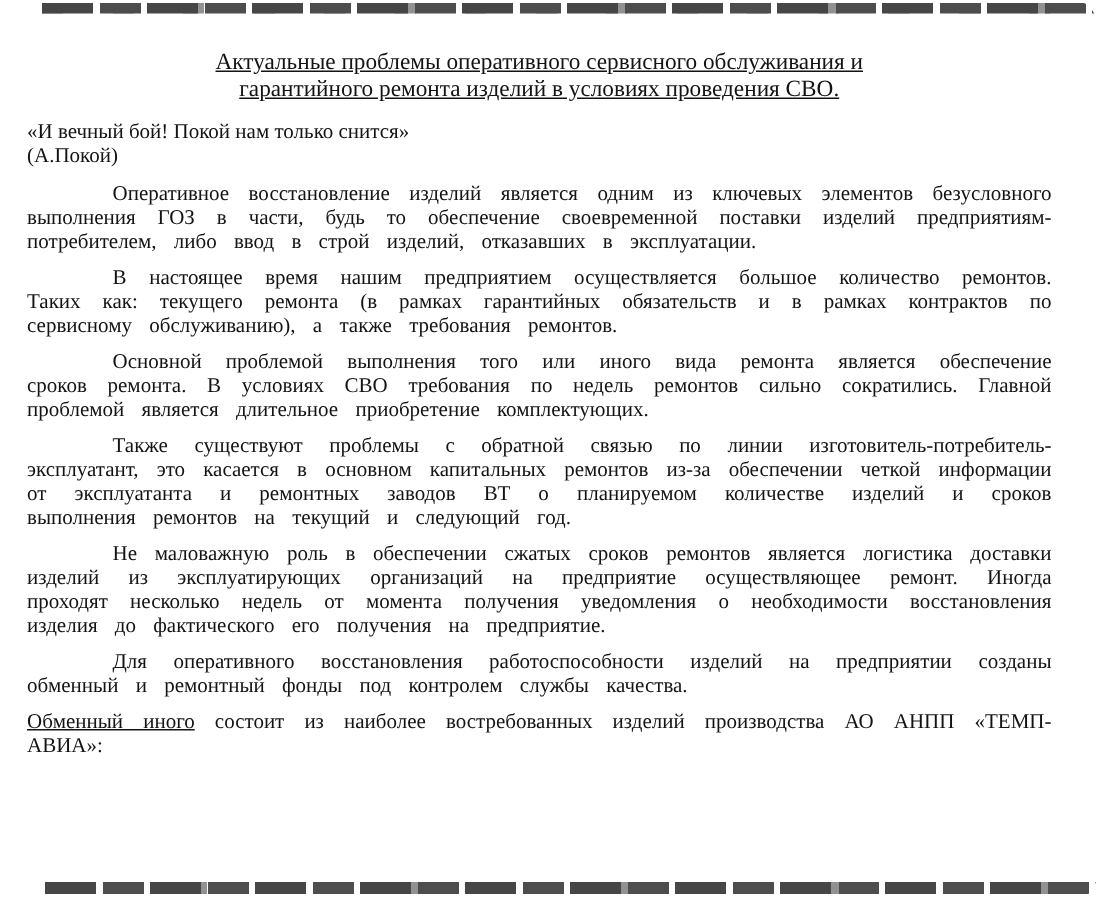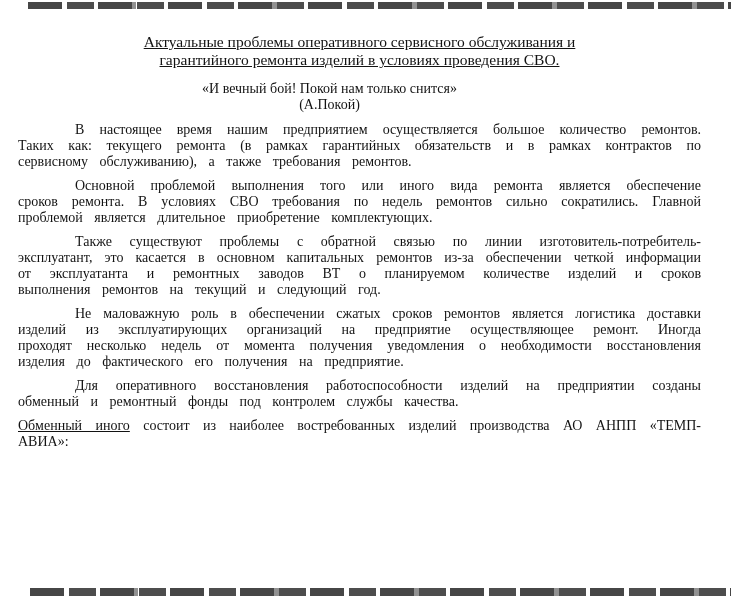--- a/index.html
+++ b/index.html
@@ -4,20 +4,21 @@
 <style>
   html, body { margin: 0; padding: 0; background: #ffffff; }
   .page {
     position: relative;
     width: 731px;
     height: 600px;
     background: #ffffff;
     overflow: hidden;
     font-family: "Liberation Serif", serif;
     color: #131313;
+    border-radius: 16px;
   }
   
   .scan-band {
     position: absolute;
     background-image:
       repeating-linear-gradient(90deg, #464646 0px, #464646 34px, rgba(0,0,0,0) 34px, rgba(0,0,0,0) 39px, #4d4d4d 39px, #4d4d4d 66px, rgba(0,0,0,0) 66px, rgba(0,0,0,0) 70px),
       repeating-linear-gradient(90deg, rgba(72,72,72,0.6) 0px, rgba(72,72,72,0.6) 14px, rgba(0,0,0,0) 14px, rgba(0,0,0,0) 47px),
       repeating-linear-gradient(180deg, rgba(255,255,255,0.35) 0px, rgba(255,255,255,0.35) 1px, rgba(0,0,0,0) 1px, rgba(0,0,0,0) 4px);
   }
   .scan-band-top { top: 2px; left: 28px; right: 0; height: 7px; }
@@ -32,21 +33,21 @@
   .doc-title {
     margin: 0 0 10px 0;
     text-align: center;
     font-size: 15.5px;
     font-weight: normal;
     line-height: 18px;
   }
   .doc-title span { display: block; text-decoration: underline; }
   .epigraph {
     margin: 12px 0 9px 0;
-    text-align: center;
+    text-align: left;
     padding-right: 60px;
     font-size: 14px;
     line-height: 16px;
   }
   .para {
     margin: 0 0 8px 0;
     font-size: 14px;
     line-height: 16px;
     text-align: justify;
     word-spacing: 8px;
@@ -68,20 +69,21 @@
     <h1 class="doc-title">
       <span>Актуальные проблемы оперативного сервисного обслуживания и</span>
       <span>гарантийного ремонта изделий в условиях проведения СВО.</span>
     </h1>
 
     <div class="epigraph">
       <div>«И вечный бой! Покой нам только снится»</div>
       <div>(А.Покой)</div>
     </div>
 
+    <p class="para indent">Оперативное восстановление изделий является одним из ключевых элементов безусловного выполнения ГОЗ в части, будь то обеспечение своевременной поставки изделий предприятиям-потребителем, либо ввод в строй изделий, отказавших в эксплуатации.</p>
 
     <p class="para indent"><span>В настоящее время нашим предприятием осуществляется большое количество ремонтов. Таких как: </span><span class="bold">текущего ремонта</span><span> (в рамках гарантийных обязательств и в рамках контрактов по сервисному обслуживанию), а также </span><span class="bold">требования ремонтов.</span></p>
 
     <p class="para indent">Основной проблемой выполнения того или иного вида ремонта является обеспечение сроков ремонта. В условиях СВО требования по недель ремонтов сильно сократились. Главной проблемой является длительное приобретение комплектующих.</p>
 
     <p class="para indent">Также существуют проблемы с обратной связью по линии изготовитель-потребитель-эксплуатант, это касается в основном капитальных ремонтов из-за обеспечении четкой информации от эксплуатанта и ремонтных заводов ВТ о планируемом количестве изделий и сроков выполнения ремонтов на текущий и следующий год.</p>
 
     <p class="para indent">Не маловажную роль в обеспечении сжатых сроков ремонтов является логистика доставки изделий из эксплуатирующих организаций на предприятие осуществляющее ремонт. Иногда проходят несколько недель от момента получения уведомления о необходимости восстановления изделия до фактического его получения на предприятие.</p>
 
     <p class="para indent">Для оперативного восстановления работоспособности изделий на предприятии созданы обменный и ремонтный фонды под контролем службы качества.</p>

